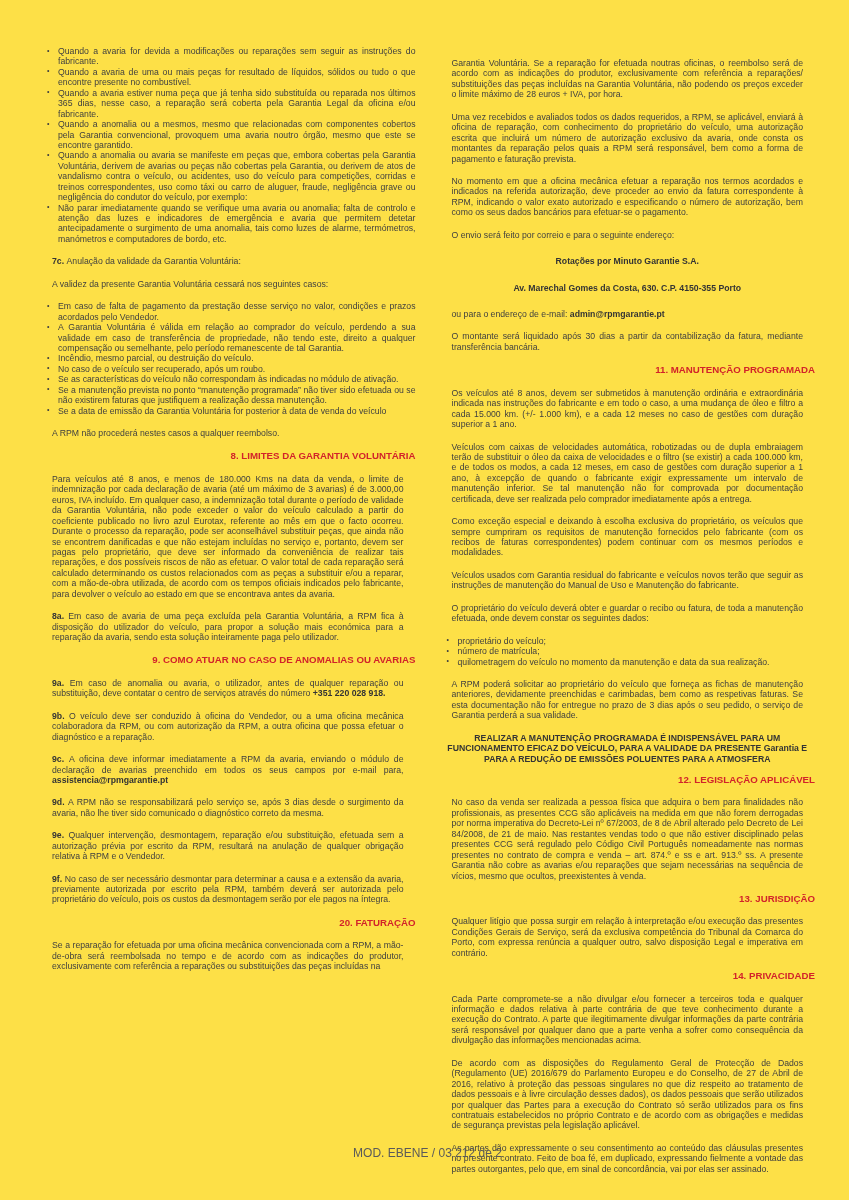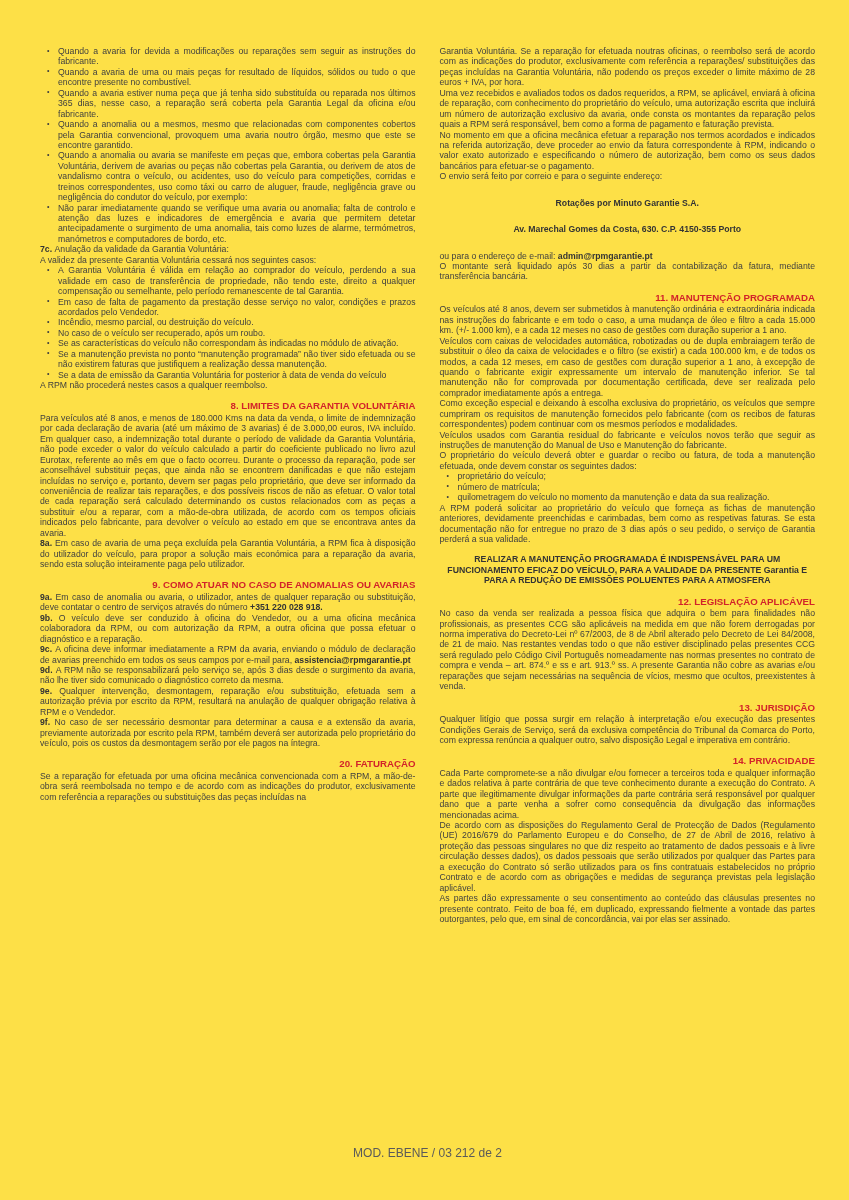--- a/index.html
+++ b/index.html
@@ -6,21 +6,21 @@
   .page {
     position:relative; width:849px; height:1200px; background:#fde047;
     font-family:"Liberation Sans","DejaVu Sans",sans-serif;
     color:#3f3f3f; overflow:hidden;
   }
   .content {
     position:absolute; top:46px; left:40px; right:34px;
     display:flex; gap:24px;
   }
   .col { flex:1 1 0; font-size:8.7px; line-height:1.2; text-align:justify; }
-  .para { margin:0; }
+  .para { margin:12px; }
   .heading {
     margin:10px 0 1px 0; color:#d2232a; font-weight:bold;
     font-size:9.7px; line-height:1.18; text-align:right;
   }
   .bullet { position:relative; padding-left:18px; }
   .bullet .marker { position:absolute; left:7px; top:0.5px; font-size:7px; }
   .center { text-align:center; font-weight:bold; color:#343434; margin:16px; }
   .center.spaced { margin:10px 4px 10px 4px; }
   b { font-weight:bold; color:#343434; }
   .footer {
@@ -36,22 +36,22 @@
   <div class="content">
     <div class="col" id="col-left">
         <div class="bullet"><span class="marker">•</span><span><span>Quando a avaria for devida a modificações ou reparações sem seguir as instruções do fabricante.</span></span></div>
         <div class="bullet"><span class="marker">•</span><span><span>Quando a avaria de uma ou mais peças for resultado de líquidos, sólidos ou tudo o que encontre presente no combustível.</span></span></div>
         <div class="bullet"><span class="marker">•</span><span><span>Quando a avaria estiver numa peça que já tenha sido substituída ou reparada nos últimos 365 dias, nesse caso, a reparação será coberta pela Garantia Legal da oficina e/ou fabricante.</span></span></div>
         <div class="bullet"><span class="marker">•</span><span><span>Quando a anomalia ou a mesmos, mesmo que relacionadas com componentes cobertos pela Garantia convencional, provoquem uma avaria noutro órgão, mesmo que este se encontre garantido.</span></span></div>
         <div class="bullet"><span class="marker">•</span><span><span>Quando a anomalia ou avaria se manifeste em peças que, embora cobertas pela Garantia Voluntária, derivem de avarias ou peças não cobertas pela Garantia, ou derivem de atos de vandalismo contra o veículo, ou acidentes, uso do veículo para competições, corridas e treinos correspondentes, uso como táxi ou carro de aluguer, fraude, negligência grave ou negligência do condutor do veículo, por exemplo:</span></span></div>
         <div class="bullet"><span class="marker">•</span><span><span>Não parar imediatamente quando se verifique uma avaria ou anomalia; falta de controlo e atenção das luzes e indicadores de emergência e avaria que permitem detetar antecipadamente o surgimento de uma anomalia, tais como luzes de alarme, termómetros, manómetros e computadores de bordo, etc.</span></span></div>
         <div class="para"><b>7c. </b><span>Anulação da validade da Garantia Voluntária:</span></div>
         <div class="para"><span>A validez da presente Garantia Voluntária cessará nos seguintes casos:</span></div>
+        <div class="bullet"><span class="marker">•</span><span><span>Em caso de falta de pagamento da prestação desse serviço no valor, condições e prazos acordados pelo Vendedor.</span></span></div>
         <div class="bullet"><span class="marker">•</span><span><span>A Garantia Voluntária é válida em relação ao comprador do veículo, perdendo a sua validade em caso de transferência de propriedade, não tendo este, direito a qualquer compensação ou semelhante, pelo período remanescente de tal Garantia.</span></span></div>
-        <div class="bullet"><span class="marker">•</span><span><span>Em caso de falta de pagamento da prestação desse serviço no valor, condições e prazos acordados pelo Vendedor.</span></span></div>
         <div class="bullet"><span class="marker">•</span><span><span>Incêndio, mesmo parcial, ou destruição do veículo.</span></span></div>
         <div class="bullet"><span class="marker">•</span><span><span>No caso de o veículo ser recuperado, após um roubo.</span></span></div>
         <div class="bullet"><span class="marker">•</span><span><span>Se as características do veículo não correspondam às indicadas no módulo de ativação.</span></span></div>
         <div class="bullet"><span class="marker">•</span><span><span>Se a manutenção prevista no ponto “manutenção programada” não tiver sido efetuada ou se não existirem faturas que justifiquem a realização dessa manutenção.</span></span></div>
         <div class="bullet"><span class="marker">•</span><span><span>Se a data de emissão da Garantia Voluntária for posterior à data de venda do veículo</span></span></div>
         <div class="para"><span>A RPM não procederá nestes casos a qualquer reembolso.</span></div>
         <div class="heading">8. LIMITES DA GARANTIA VOLUNTÁRIA</div>
         <div class="para"><span>Para veículos até 8 anos, e menos de 180.000 Kms na data da venda, o limite de indemnização por cada declaração de avaria (até um máximo de 3 avarias) é de 3.000,00 euros, IVA incluído. Em qualquer caso, a indemnização total durante o período de validade da Garantia Voluntária, não pode exceder o valor do veículo calculado a partir do coeficiente publicado no livro azul Eurotax, referente ao mês em que o facto ocorreu. Durante o processo da reparação, pode ser aconselhável substituir peças, que ainda não se encontrem danificadas e que não estejam incluídas no serviço e, portanto, devem ser pagas pelo proprietário, que deve ser informado da conveniência de realizar tais reparações, e dos possíveis riscos de não as efetuar. O valor total de cada reparação será calculado determinando os custos relacionados com as peças a substituir e/ou a reparar, com a mão-de-obra utilizada, de acordo com os tempos oficiais indicados pelo fabricante, para devolver o veículo ao estado em que se encontrava antes da avaria.</span></div>
         <div class="para"><b>8a. </b><span>Em caso de avaria de uma peça excluída pela Garantia Voluntária, a RPM fica à disposição do utilizador do veículo, para propor a solução mais económica para a reparação da avaria, sendo esta solução inteiramente paga pelo utilizador.</span></div>
         <div class="heading">9. COMO ATUAR NO CASO DE ANOMALIAS OU AVARIAS</div>

